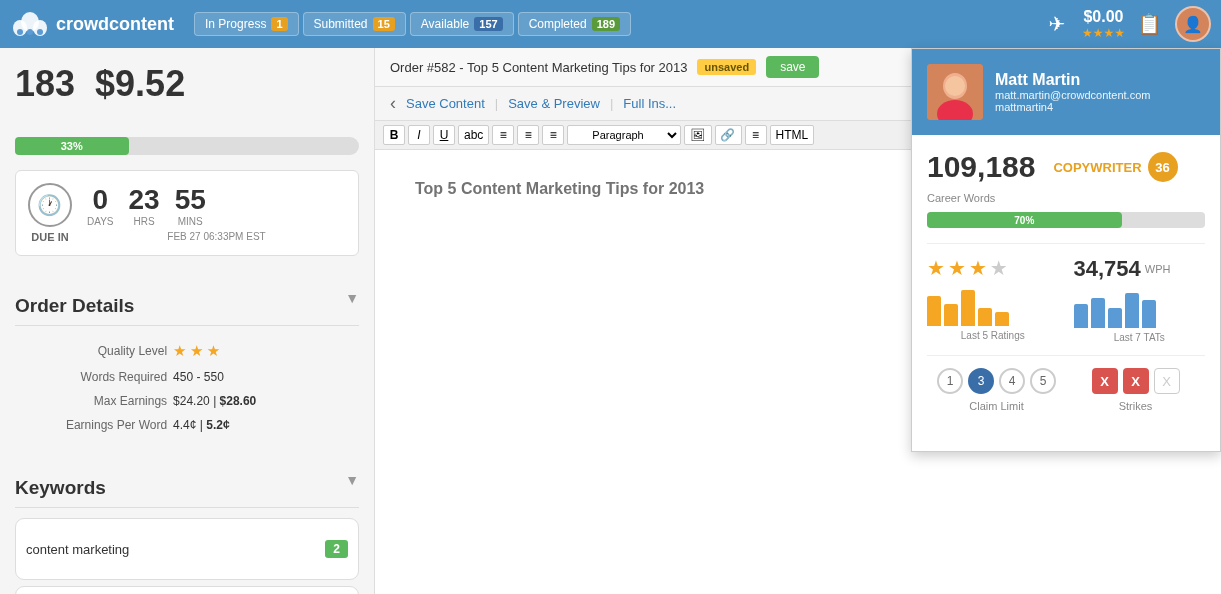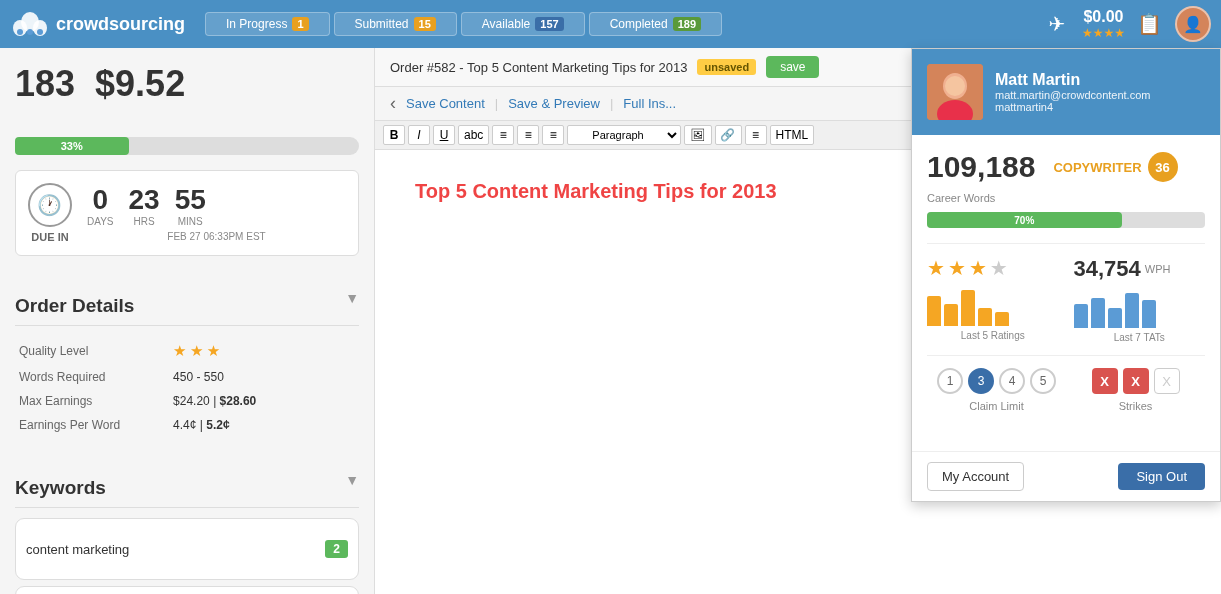--- a/index.html
+++ b/index.html
@@ -33,21 +33,21 @@
       font-weight: bold;
     }
     .nav-tabs {
       display: flex;
       gap: 4px;
     }
     .nav-tab {
       background: rgba(255,255,255,0.15);
       border: 1px solid rgba(255,255,255,0.3);
       border-radius: 4px;
-      padding: 4px 20px;
+      padding: 4px 10px;
       color: white;
       font-size: 12px;
       cursor: pointer;
       display: flex;
       align-items: center;
       gap: 5px;
     }
     .nav-tab .badge {
       background: #e8a020;
       color: white;
@@ -219,21 +219,21 @@
     }
     .section-title {
       font-size: 19px;
       font-weight: bold;
       color: #333;
       margin-top: 16px;
     }
     .chevron-icon { color: #999; font-size: 14px; }
     .order-details-table { width: 100%; margin-bottom: 15px; }
     .order-details-table tr td { padding: 4px 2px; }
-    .td-label { text-align: left; color: #666; font-size: 12px; padding-right: 10px; width: 45%; }
+    .td-label { text-align: right; color: #666; font-size: 12px; padding-right: 10px; width: 45%; }
     .td-value { color: #333; font-size: 12px; }
     .star-gold { color: #f5a623; font-size: 15px; }
     .bold-val { font-weight: bold; }
 
     
     .keywords-section { margin-top: 5px; }
     .keyword-item {
       display: flex;
       align-items: center;
       justify-content: space-between;
@@ -337,23 +337,23 @@
       padding: 2px 20px;
       font-size: 11px;
       background: white;
     }
     .content-editor {
       flex: 1;
       padding: 30px 40px;
       overflow-y: auto;
     }
     .article-title {
-      font-size: 20px;
-      font-weight: bold;
-      color: #ef4444;
+      font-size: 16px;
+      font-weight: bold;
+      color: #737373;
       margin-bottom: 20px;
     }
 
     
     .profile-dropdown {
       position: absolute;
       top: 48px;
       right: 0;
       width: 310px;
       background: white;
@@ -567,21 +567,21 @@
     <div class="logo-icon">
       <svg width="36" height="28" viewBox="0 0 36 28">
         <ellipse cx="8" cy="18" rx="7" ry="8" fill="white" opacity="0.9"></ellipse>
         <ellipse cx="18" cy="12" rx="9" ry="10" fill="white" opacity="0.9"></ellipse>
         <ellipse cx="28" cy="18" rx="7" ry="8" fill="white" opacity="0.9"></ellipse>
         <circle cx="8" cy="22" r="3" fill="#5b9bd5"></circle>
         <circle cx="18" cy="22" r="3" fill="#5b9bd5"></circle>
         <circle cx="28" cy="22" r="3" fill="#5b9bd5"></circle>
       </svg>
     </div>
-    <span class="logo-text">crowdsourcing</span>
+    <span class="logo-text">crowdcontent</span>
   </div>
   <div class="nav-tabs">
     <div class="nav-tab">
       <span>In Progress</span>
       <span class="badge">1</span>
     </div>
     <div class="nav-tab">
       <span>Submitted</span>
       <span class="badge">15</span>
     </div>
@@ -803,17 +803,13 @@
       <div class="strikes-col">
         <div class="strikes-numbers">
           <div class="strike-x strike-red">X</div>
           <div class="strike-x strike-red">X</div>
           <div class="strike-empty">X</div>
         </div>
         <div class="claim-label">Strikes</div>
       </div>
     </div>
   </div>
-  <div class="profile-footer">
-    <button class="my-account-btn">My Account</button>
-    <button class="sign-out-btn">Sign Out</button>
-  </div>
 </div>
 
 </body></html>

